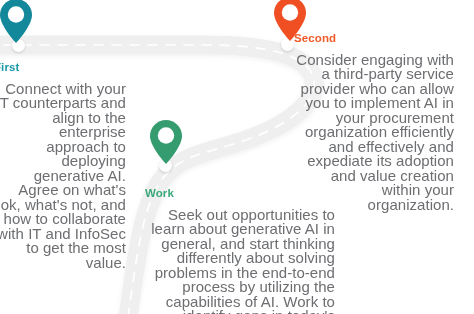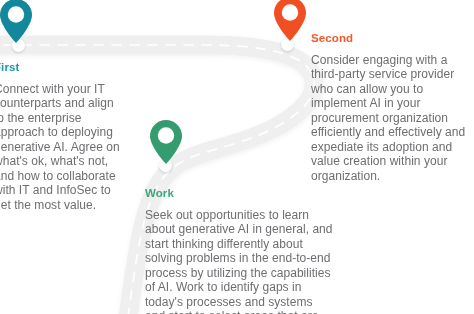--- a/index.html
+++ b/index.html
@@ -37,29 +37,30 @@
     position: absolute;
   }
   .step-title {
     font-size: 11.5px;
     font-weight: bold;
     letter-spacing: 0.1px;
     margin: 0 0 8px 0;
     line-height: 1;
   }
   .step-body {
-    font-size: 12px;
+    font-size: 15px;
     line-height: 14.5px;
     color: #6d6e71;
     margin: 0;
     letter-spacing: 0.04px;
+    text-align: right;
   }
 
   #step-first  { left: -6px;  top: 62px;  width: 132px; }
-  #step-second { left: 311px; top: 33px;  width: 160px; }
+  #step-second { left: 294px; top: 33px;  width: 160px; }
   #step-third  { left: 145px; top: 188px; width: 190px; }
 
   #step-first  .step-title { color: #1a9aa8; }
   #step-second .step-title { color: #f05a28; }
   #step-third  .step-title { color: #3aa87a; }
 
   
   .pin {
     position: absolute;
     pointer-events: auto;

